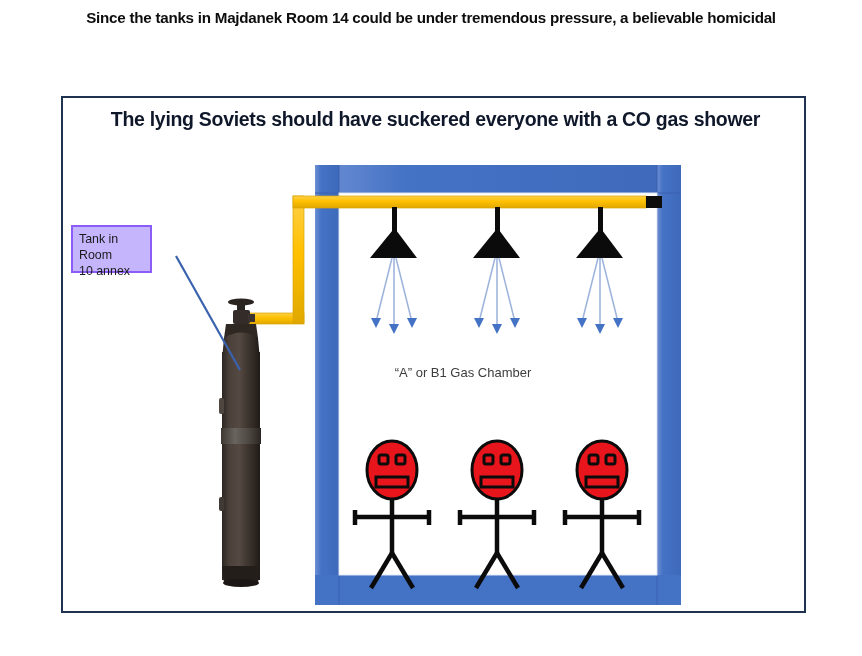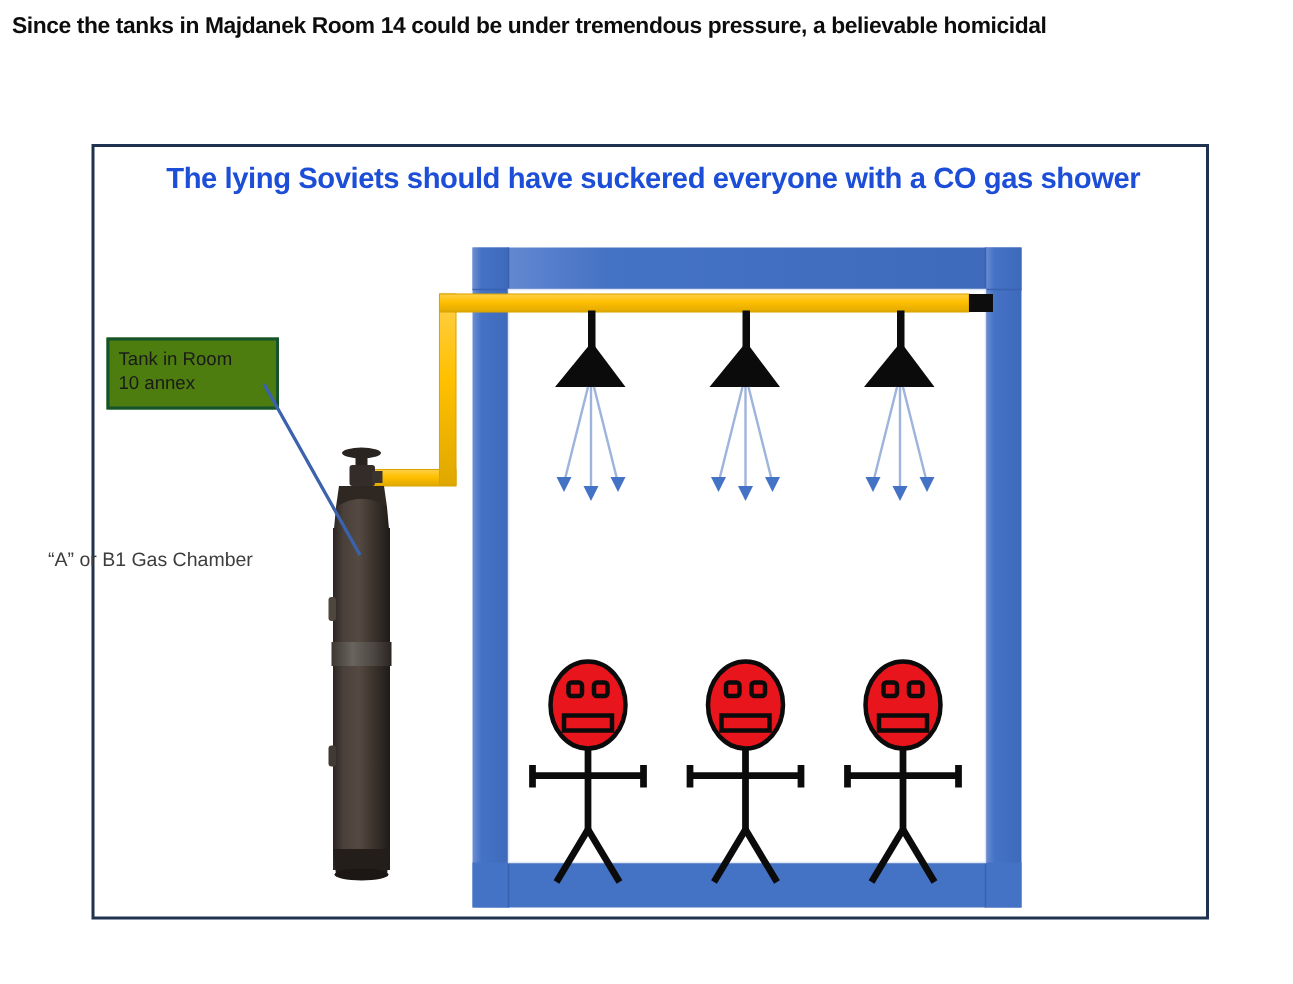--- a/index.html
+++ b/index.html
@@ -7,20 +7,21 @@
     width:862px;height:656px;
     background:#ffffff;
     font-family:"Liberation Sans", sans-serif;
     overflow:hidden;
     position:relative;
   }
   
   #caption{
     position:absolute;
     left:0;top:6px;width:862px;
+    text-align:center;
     font-size:15.2px;
     font-weight:bold;
     line-height:24px;
     color:#0d0d0d;
     letter-spacing:-0.25px;
     padding:0 8px;
     box-sizing:border-box;
   }
   #caption .l2{display:block;}
   
@@ -31,48 +32,48 @@
     border:2px solid #1f3250;
     background:#ffffff;
     box-sizing:border-box;
   }
   #panel-title{
     position:absolute;
     left:0;top:10px;width:745px;
     text-align:center;
     font-size:19.5px;
     font-weight:bold;
-    color:#1d4ed8;
+    color:#0f172a;
     letter-spacing:-0.3px;
   }
   
   #callout{
     position:absolute;
     left:71px;top:225px;
-    width:115px;height:48px;
-    border:2px solid #14532d;
-    background:#4d7c0f;
+    width:81px;height:48px;
+    border:2px solid #8b5cf6;
+    background:#c4b5fd;
     box-sizing:border-box;
     padding:4px 6px 0 6px;
     font-size:12.4px;
     line-height:16px;
     color:#1a1a1a;
   }
   
   #art{
     position:absolute;
     left:0;top:0;
     width:862px;height:656px;
     pointer-events:none;
   }
   
   #chamber-label{
     position:absolute;
     left:0;top:365px;width:862px;
-    text-align:left;
+    text-align:center;
     font-size:13px;
     color:#3d3d3d;
   }
   #chamber-label span{
     position:relative;left:32px;
   }
 </style>
 </head>
 <body>
 

